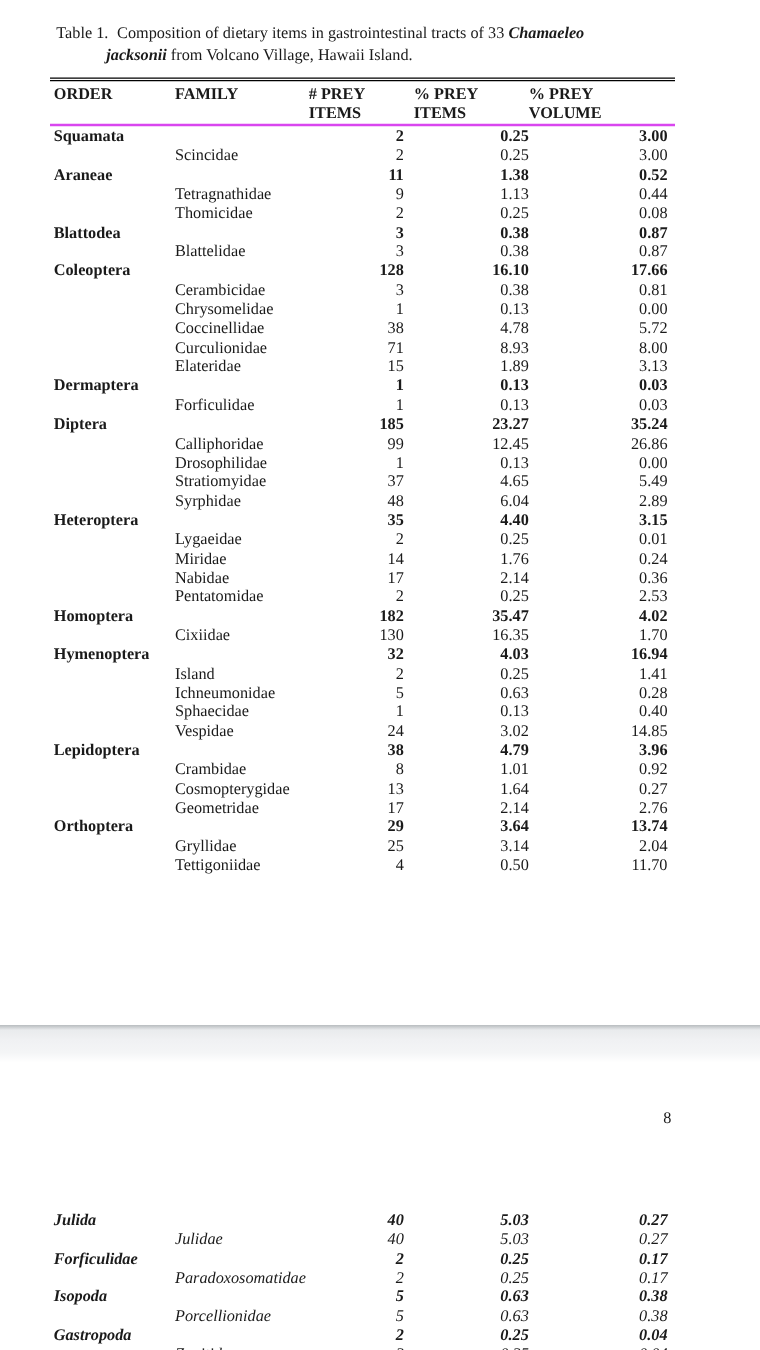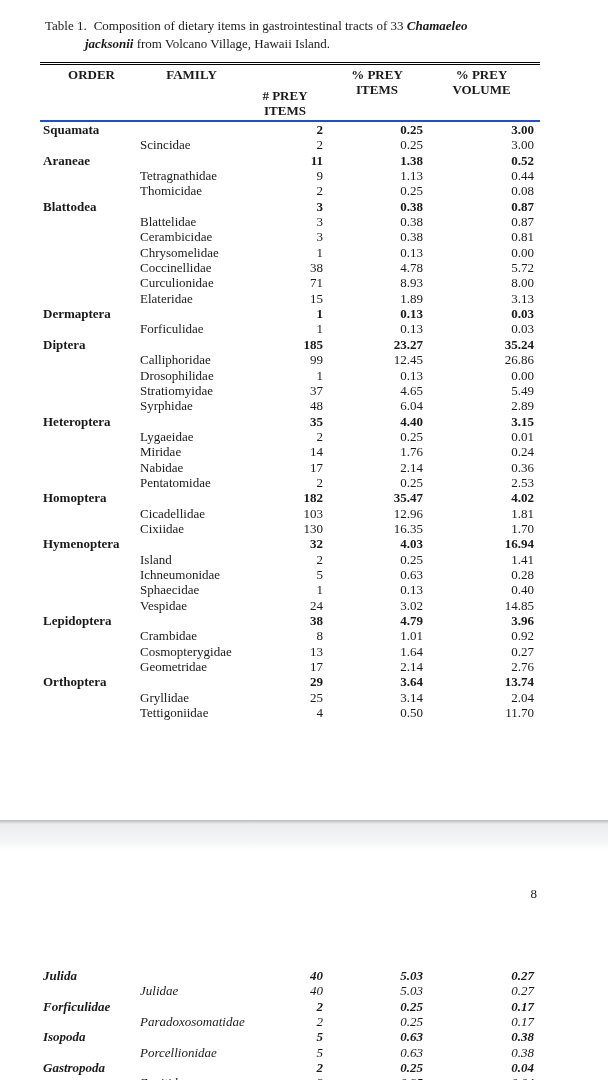--- a/index.html
+++ b/index.html
@@ -15,27 +15,26 @@
   em{font-style:italic;font-weight:bold;}
 
   .dtable{position:absolute;left:40px;width:500px;}
   .table-part1{top:62px;}
   .table-part2{top:968px;font-style:italic;}
 
   .grid5{display:grid;grid-template-columns:100px 103px 80px 100px 117px;}
 
   .thead{
     border-top:3px double #000000;
-    border-bottom:2px solid #1d4ed8;
+    border-bottom:2px solid #d946ef;
     padding:3px 0 2px 0;
-    text-align:center;
   }
   .hcell{font-weight:bold;line-height:14.5px;}
   .h-order{padding-left:3px;}
-  .h-items{padding-left:4px;margin-top:21px;}
+  .h-items{padding-left:4px;}
   .h-pctitems{padding-left:8px;}
   .h-pctvol{padding-left:0px;}
 
   .trow{height:15.35px;line-height:15.35px;}
   .c-order{padding-left:3px;white-space:nowrap;}
   .c-family{white-space:nowrap;}
   .c-num{text-align:right;white-space:nowrap;}
   .c-vol{padding-right:6px;}
   .bold{font-weight:bold;}
 
@@ -136,20 +135,27 @@
         </div>
 
         <div class="trow grid5">
           <div class="c-order"></div>
           <div class="c-family">Blattelidae</div>
           <div class="c-num">3</div>
           <div class="c-num">0.38</div>
           <div class="c-num c-vol">0.87</div>
         </div>
 
+        <div class="trow grid5 bold">
+          <div class="c-order">Coleoptera</div>
+          <div class="c-family"></div>
+          <div class="c-num">128</div>
+          <div class="c-num">16.10</div>
+          <div class="c-num c-vol">17.66</div>
+        </div>
 
         <div class="trow grid5">
           <div class="c-order"></div>
           <div class="c-family">Cerambicidae</div>
           <div class="c-num">3</div>
           <div class="c-num">0.38</div>
           <div class="c-num c-vol">0.81</div>
         </div>
 
         <div class="trow grid5">
@@ -281,27 +287,20 @@
         </div>
 
         <div class="trow grid5 bold">
           <div class="c-order">Homoptera</div>
           <div class="c-family"></div>
           <div class="c-num">182</div>
           <div class="c-num">35.47</div>
           <div class="c-num c-vol">4.02</div>
         </div>
 
-        <div class="trow grid5">
-          <div class="c-order"></div>
-          <div class="c-family">Cicadellidae</div>
-          <div class="c-num">103</div>
-          <div class="c-num">12.96</div>
-          <div class="c-num c-vol">1.81</div>
-        </div>
 
         <div class="trow grid5">
           <div class="c-order"></div>
           <div class="c-family">Cixiidae</div>
           <div class="c-num">130</div>
           <div class="c-num">16.35</div>
           <div class="c-num c-vol">1.70</div>
         </div>
 
 

